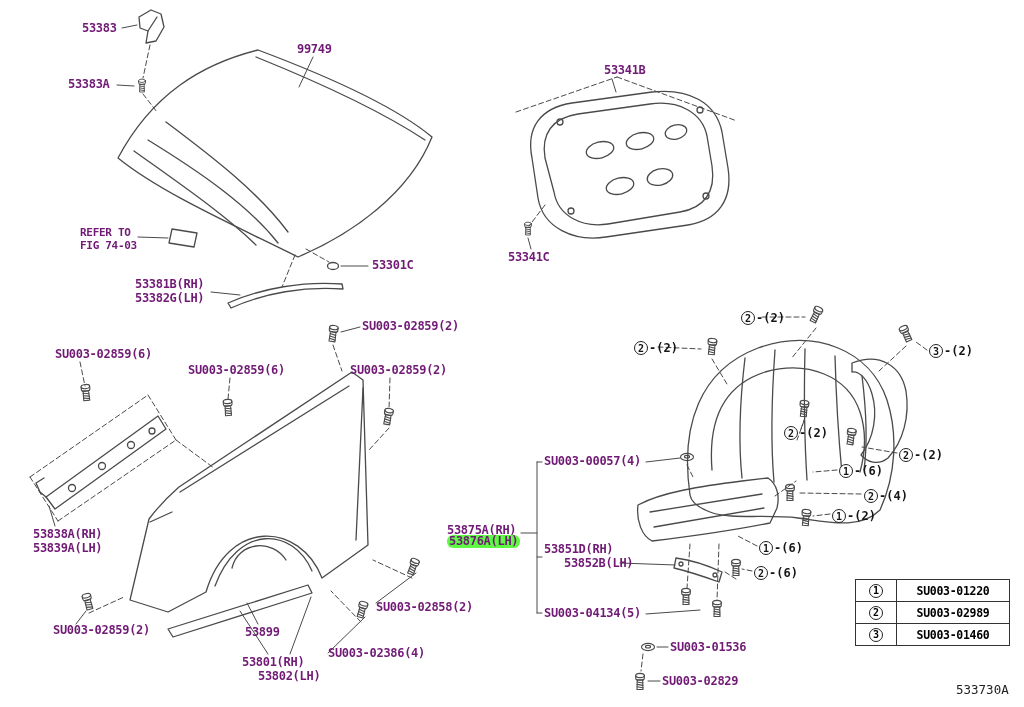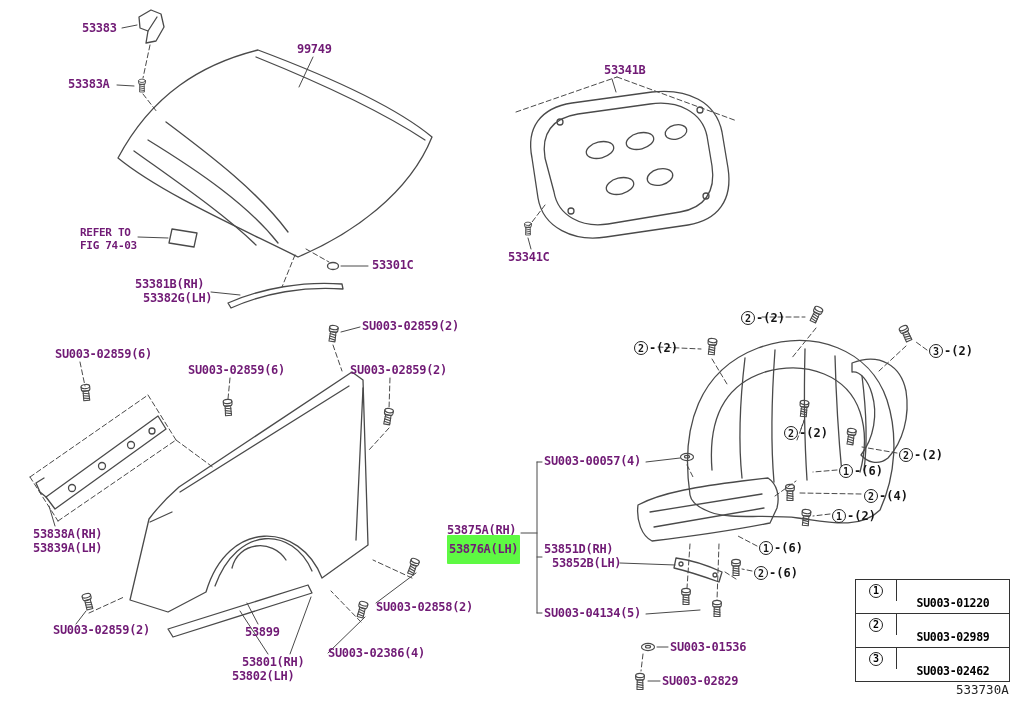--- a/index.html
+++ b/index.html
@@ -2,31 +2,31 @@
 <html><head>
 <meta charset="utf-8">
 <style>
   html,body{margin:0;padding:0;background:#fff;}
   .stage{position:relative;width:1024px;height:707px;background:#ffffff;overflow:hidden;
          font-family:"DejaVu Sans Mono", monospace;}
   svg{position:absolute;left:0;top:0;}
   .lbl{position:absolute;font:700 12px "DejaVu Sans Mono", monospace;color:#701a75;
        white-space:nowrap;letter-spacing:-0.3px;line-height:13px;}
   .sm{font-size:11px;}
-  .hl{padding:8px 2px;border-radius:1px;}
+  .hl{padding:0 2px;border-radius:6px;}
   .callout{position:absolute;display:flex;align-items:center;gap:1px;
            font:700 12px "DejaVu Sans Mono", monospace;color:#151515;white-space:nowrap;}
   .circ{display:inline-flex;width:14px;height:14px;border:1.6px solid #222;border-radius:50%;
         align-items:center;justify-content:center;font-size:10px;font-weight:700;background:#fff;box-sizing:border-box;}
   .legend{position:absolute;left:855px;top:579px;border:1.6px solid #333;background:#fff;}
   .legend-row{display:flex;border-bottom:1.6px solid #333;}
   .legend-row:last-child{border-bottom:none;}
   .legend-num{width:40px;height:21px;display:flex;align-items:center;justify-content:center;border-right:1.6px solid #333;}
   .legend-part{width:112px;height:21px;display:flex;align-items:center;justify-content:center;
-               font:700 11.5px "DejaVu Sans Mono", monospace;letter-spacing:-0.3px;margin-top:12px;}
+               font:700 11.5px "DejaVu Sans Mono", monospace;letter-spacing:-0.3px;}
   .footer{position:absolute;font:500 12.5px "DejaVu Sans Mono", monospace;color:#222;}
 </style>
 </head>
 <body>
 
 <div class="stage">
 
   <svg width="1024" height="707" viewBox="0 0 1024 707" fill="none" stroke="#4a4a4a" stroke-width="1.3" stroke-linecap="round" stroke-linejoin="round">
     <defs>
       <g id="screw">
@@ -165,41 +165,41 @@
              M643,654 L641,671"></path>
   </svg>
 
   <div class="lbl" style="left:82px;top:22px">53383</div>
   <div class="lbl" style="left:68px;top:78px">53383A</div>
   <div class="lbl" style="left:297px;top:43px">99749</div>
   <div class="lbl sm" style="left:80px;top:226px">REFER TO</div>
   <div class="lbl sm" style="left:80px;top:239px">FIG 74-03</div>
   <div class="lbl" style="left:372px;top:259px">53301C</div>
   <div class="lbl" style="left:135px;top:278px">53381B(RH)</div>
-  <div class="lbl" style="left:143px;top:292px">53382G(LH)</div>
+  <div class="lbl" style="left:135px;top:292px">53382G(LH)</div>
   <div class="lbl" style="left:604px;top:64px">53341B</div>
   <div class="lbl" style="left:508px;top:251px">53341C</div>
 
   <div class="lbl" style="left:362px;top:320px">SU003-02859(2)</div>
   <div class="lbl" style="left:55px;top:348px">SU003-02859(6)</div>
   <div class="lbl" style="left:188px;top:364px">SU003-02859(6)</div>
   <div class="lbl" style="left:350px;top:364px">SU003-02859(2)</div>
   <div class="lbl" style="left:33px;top:528px">53838A(RH)</div>
   <div class="lbl" style="left:33px;top:542px">53839A(LH)</div>
   <div class="lbl" style="left:53px;top:624px">SU003-02859(2)</div>
   <div class="lbl" style="left:245px;top:626px">53899</div>
   <div class="lbl" style="left:376px;top:601px">SU003-02858(2)</div>
   <div class="lbl" style="left:328px;top:647px">SU003-02386(4)</div>
   <div class="lbl" style="left:242px;top:656px">53801(RH)</div>
-  <div class="lbl" style="left:232px;top:670px">53802(LH)</div>
+  <div class="lbl" style="left:258px;top:670px">53802(LH)</div>
 
   <div class="lbl" style="left:447px;top:524px">53875A(RH)</div>
   <div class="lbl hl" style="left: 447px; top: 535px; background: rgb(94, 249, 67);">53876A(LH)</div>
   <div class="lbl" style="left:544px;top:543px">53851D(RH)</div>
-  <div class="lbl" style="left:552px;top:557px">53852B(LH)</div>
+  <div class="lbl" style="left:564px;top:557px">53852B(LH)</div>
   <div class="lbl" style="left:544px;top:455px">SU003-00057(4)</div>
   <div class="lbl" style="left:544px;top:607px">SU003-04134(5)</div>
   <div class="lbl" style="left:670px;top:641px">SU003-01536</div>
   <div class="lbl" style="left:662px;top:675px">SU003-02829</div>
 
   <div class="callout" style="left:741px;top:311px">
     <span class="circ">2</span>
       <span>-(2)</span>
     </div>
   <div class="callout" style="left:634px;top:341px">
@@ -249,18 +249,18 @@
     <div class="legend-row">
       <div class="legend-num">
           <span class="circ">2</span>
         </div>
       <div class="legend-part">SU003-02989</div>
     </div>
     <div class="legend-row">
       <div class="legend-num">
           <span class="circ">3</span>
         </div>
-      <div class="legend-part">SU003-02462</div>
+      <div class="legend-part">SU003-01460</div>
     </div>
   </div>
 
   <div class="footer" style="left:956px;top:682px">533730A</div>
 </div>
 
 </body></html>

